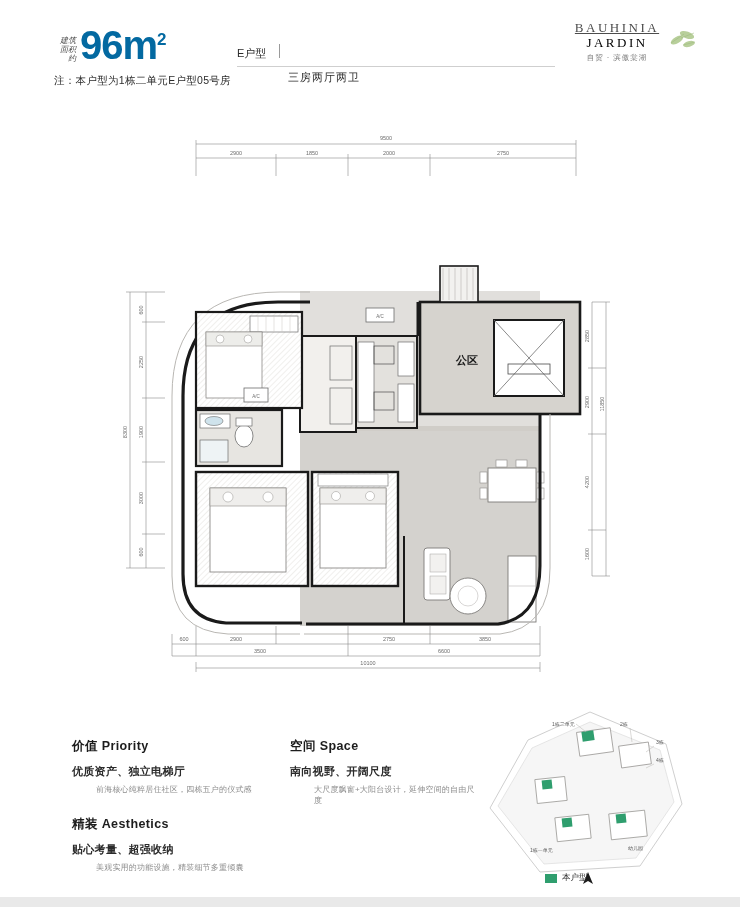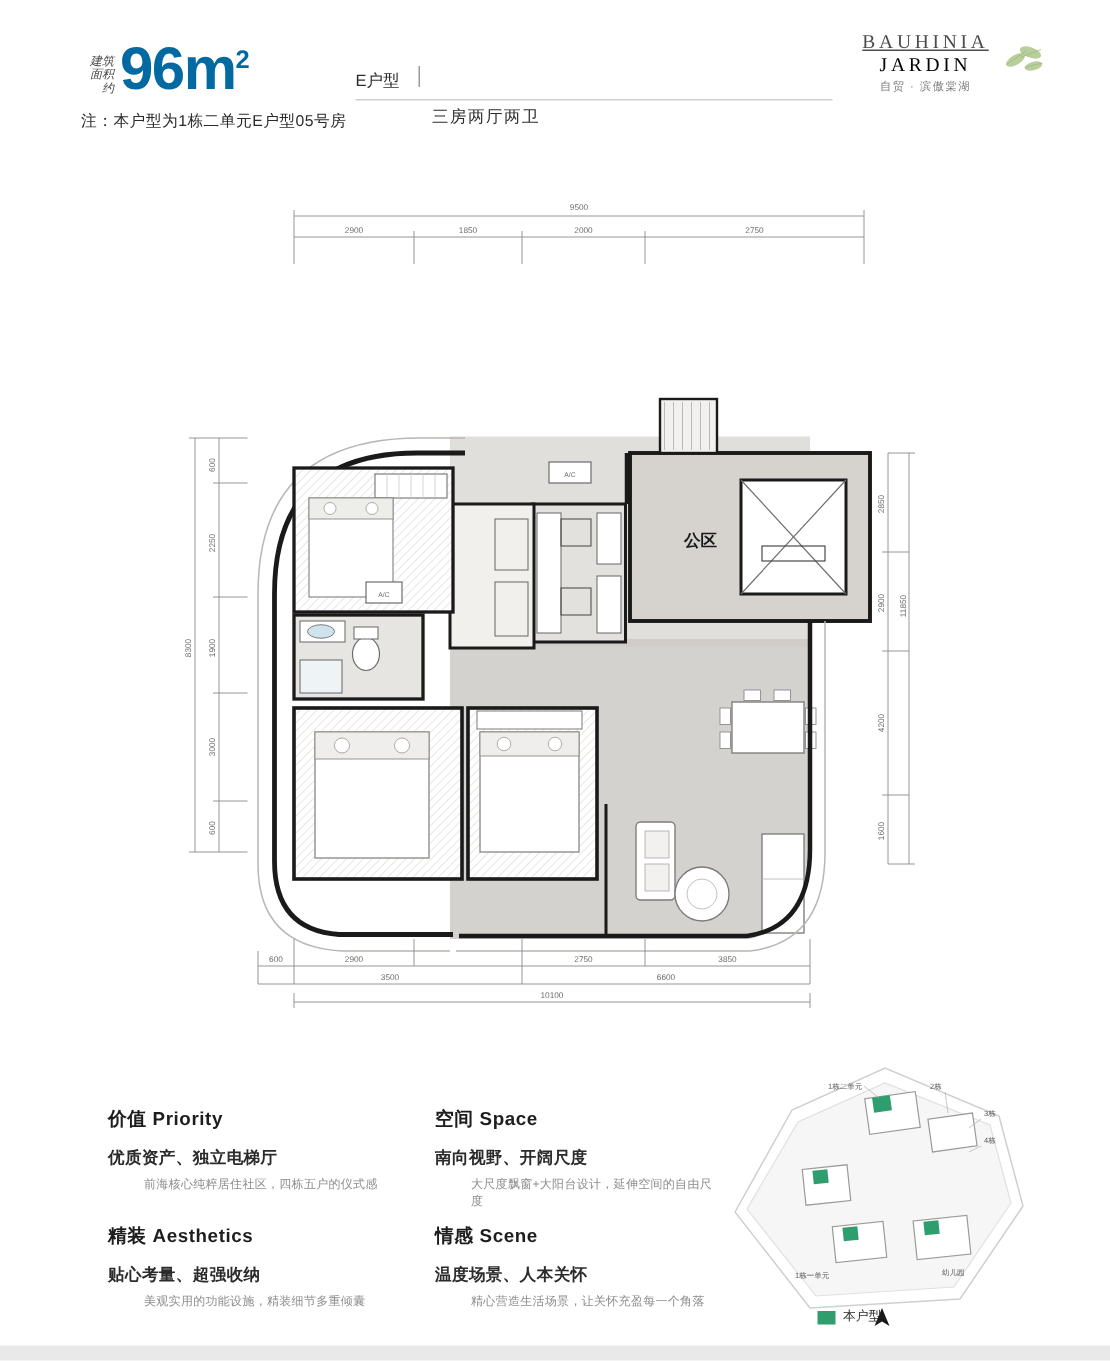--- a/index.html
+++ b/index.html
@@ -388,27 +388,20 @@
     <div class="feat-sub">南向视野、开阔尺度</div>
     <div class="feat-desc">大尺度飘窗+大阳台设计，延伸空间的自由尺度</div>
   </div>
   <div class="feat f3">
     <div class="feat-title">
       <span>精装</span> <span class="en">Aesthetics</span>
     </div>
     <div class="feat-sub">贴心考量、超强收纳</div>
     <div class="feat-desc">美观实用的功能设施，精装细节多重倾囊</div>
   </div>
-  <div class="feat f4">
-    <div class="feat-title">
-      <span>情感</span> <span class="en">Scene</span>
-    </div>
-    <div class="feat-sub">温度场景、人本关怀</div>
-    <div class="feat-desc">精心营造生活场景，让关怀充盈每一个角落</div>
-  </div>
 </div>
 
 <div class="sitemap">
 <svg width="240" height="185" viewBox="0 0 240 185">
 
   <path d="M20 108 L58 40 L120 12 L196 44 L212 104 L170 166 L70 172 Z" fill="none" stroke="#cfcfcf" stroke-width="1"></path>
   <path d="M28 106 L62 48 L120 22 L190 50 L204 102 L166 158 L74 164 Z" fill="#f6f6f6" stroke="#e0e0e0" stroke-width="0.8"></path>
 
   <g stroke="#9c9a97" stroke-width="0.8">
     <rect x="108" y="30" width="34" height="24" fill="#ffffff" transform="rotate(-8 125 42)"></rect>

